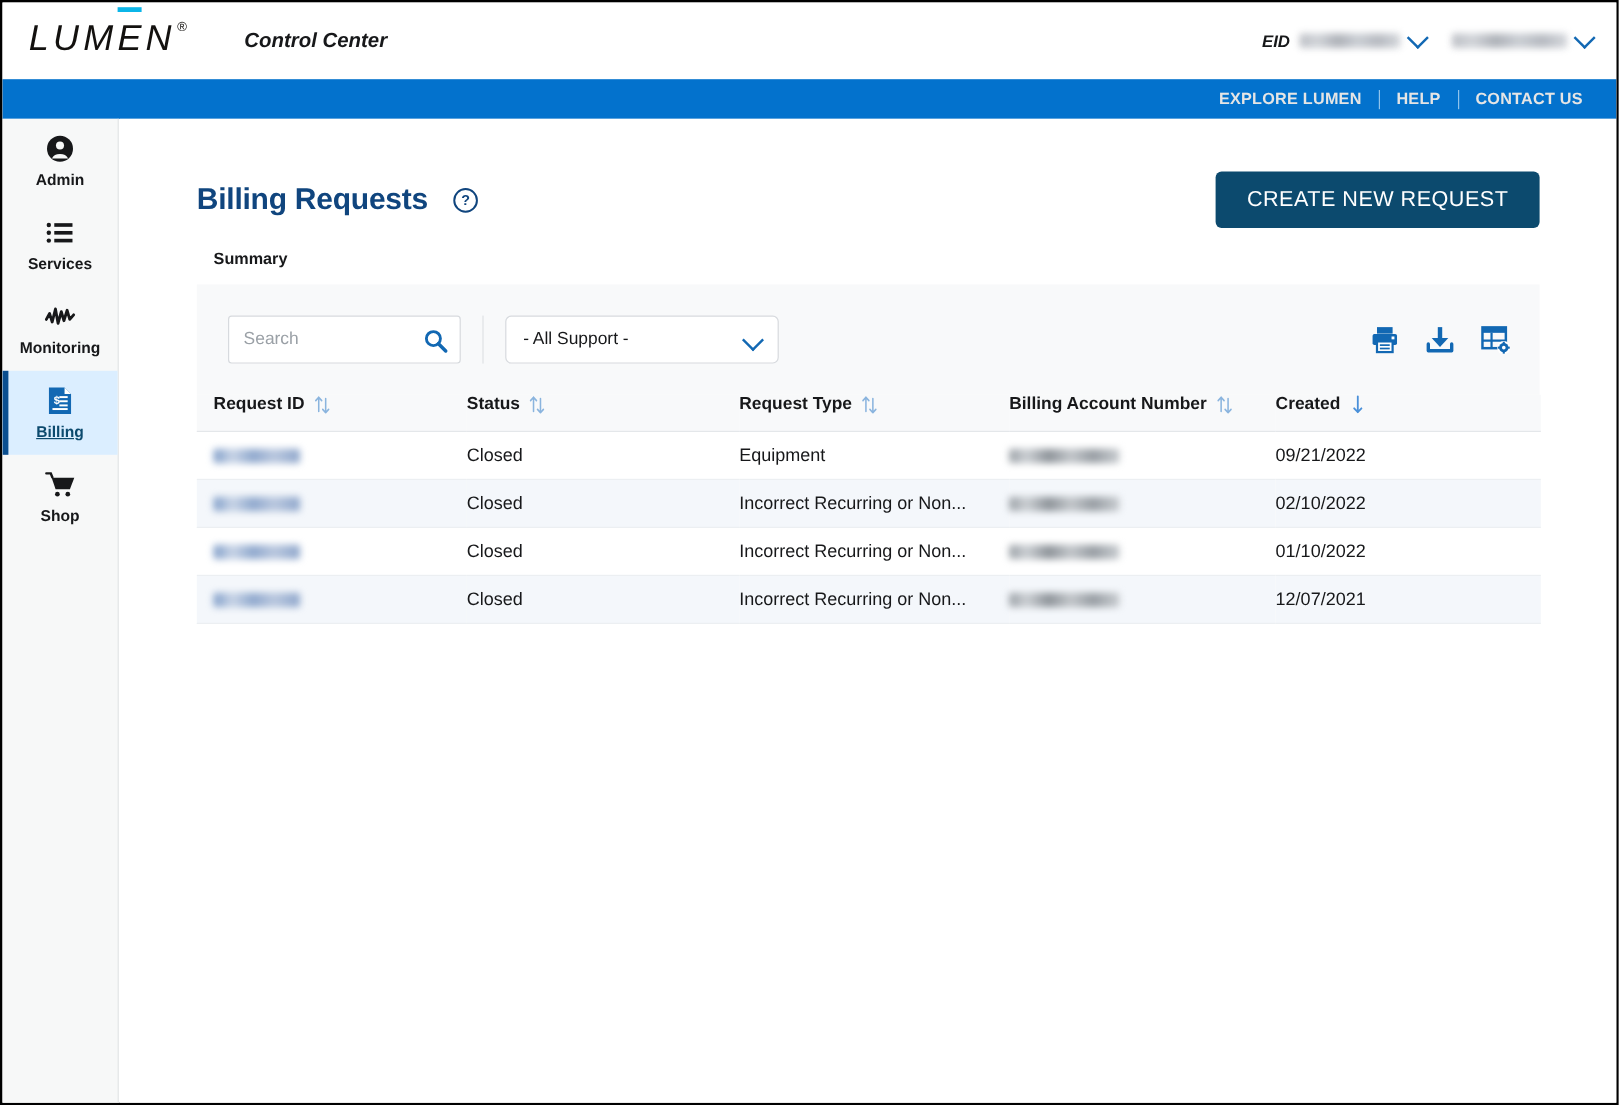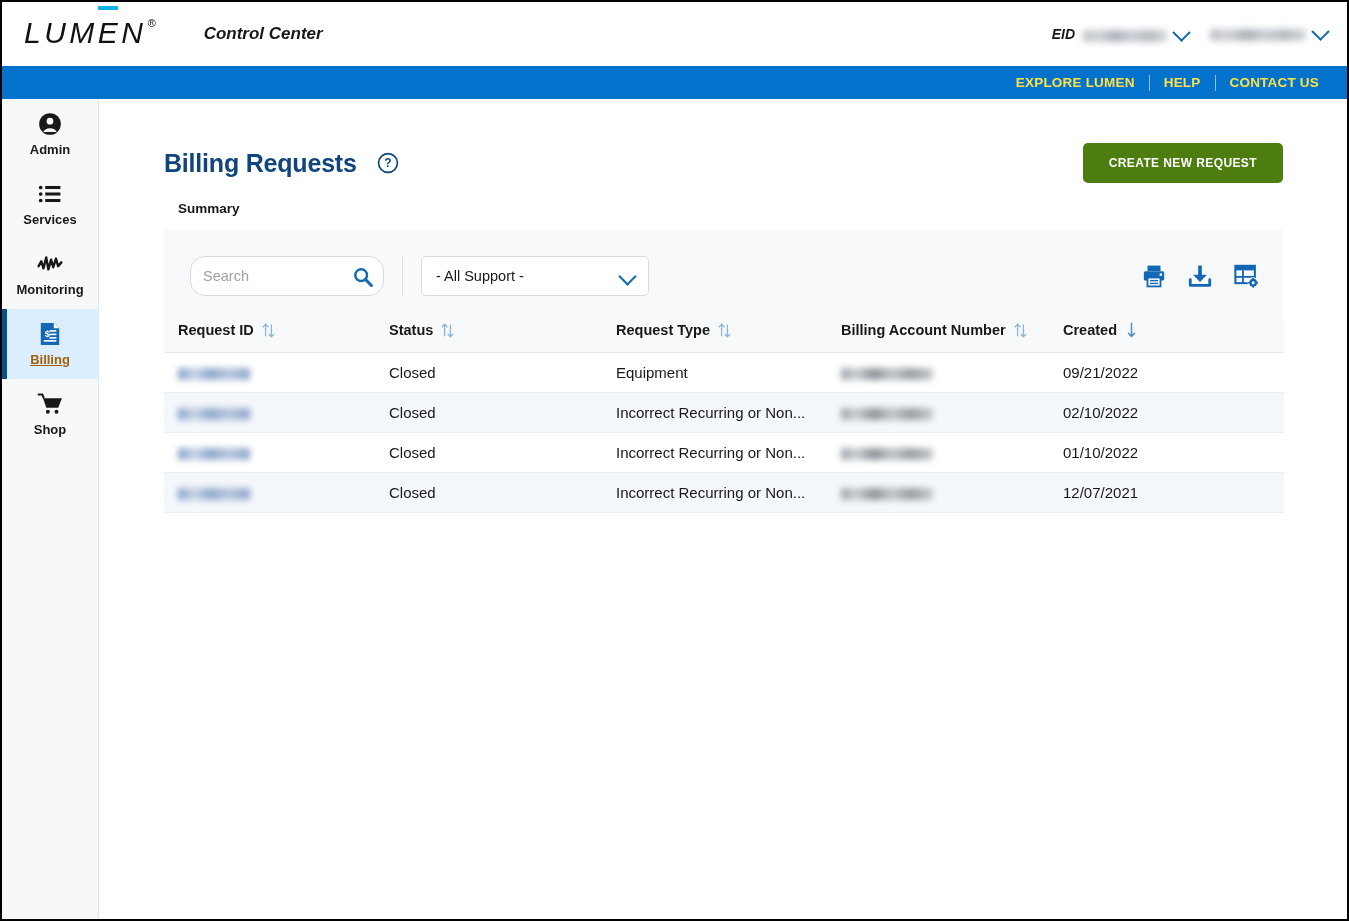--- a/index.html
+++ b/index.html
@@ -51,21 +51,21 @@
     margin-left: 48px;
     font-size: 17px;
     font-weight: bold;
     color: #17181a;
   }
   .topbar-right {
     margin-left: auto; margin-right: 20px;
     display: flex; align-items: center; gap: 22px;
     font-size: 14px; color: #17181a;
   }
-  .eid-group, .user-group { display: flex; align-items: flex-end; gap: 8px; }
+  .eid-group, .user-group { display: flex; align-items: center; gap: 8px; }
   .eid-label { font-weight: bold; color: #17181a; font-size: 14px; }
   .redacted {
     display: inline-block;
     height: 12px;
     background: linear-gradient(90deg,#b9bcc2 0%, #cfd2d7 18%, #a9adb4 38%, #c8ccd2 58%, #b2b6bd 78%, #d2d5da 100%);
     filter: blur(3px);
     opacity: .95;
     border-radius: 2px;
     color: transparent;
     overflow: hidden;
@@ -80,21 +80,21 @@
   }
 
   
   .bluebar {
     position: absolute; left: 0; top: 64px; right: 0; height: 33px;
     background: #0372cd;
     display: flex; align-items: center; justify-content: flex-end;
     padding-right: 14px;
   }
   .bluebar a {
-    color: #fde047; font-size: 13.5px; font-weight: bold;
+    color: #e5e5e5; font-size: 13.5px; font-weight: bold;
     letter-spacing: .2px; text-decoration: none; padding: 0 14px;
   }
   .bluebar .sep { width: 1px; height: 16px; background: #8fc3ec; }
 
   
   .sidebar {
     position: absolute; left: 0; top: 97px; bottom: 0; width: 97px;
     background: #f7f8f8;
     border-right: 1px solid #e3e5e6;
   }
@@ -106,43 +106,43 @@
     cursor: pointer;
   }
   .side-item .side-label {
     font-size: 13px; font-weight: bold; color: #17181a;
   }
   .side-item.active { background: #dbeeff; }
   .side-item.active::before {
     content: ""; position: absolute; left: 0; top: 0; bottom: 0; width: 5px;
     background: #0a4e8f;
   }
-  .side-item.active .side-label { color: #a16207; text-decoration: underline; }
+  .side-item.active .side-label { color: #0c4a6e; text-decoration: underline; }
   .side-icon { width: 26px; height: 26px; display: block; }
 
   
   .main {
     position: absolute; left: 98px; top: 97px; right: 0; bottom: 0;
     background: #ffffff;
     overflow: hidden;
   }
   .page-head {
     display: flex; align-items: center;
     padding: 44px 64px 0 64px;
   }
   .page-title {
     font-size: 25px; font-weight: bold; color: #10457e; letter-spacing: -.2px;
   }
   .help-icon { margin-left: 20px; width: 22px; height: 22px; cursor: pointer; }
   .create-btn {
     margin-left: auto;
-    background: #4d7c0f; color: #ffffff;
+    background: #0c4a6e; color: #ffffff;
     border: none; border-radius: 5px;
     font-family: "Liberation Sans", sans-serif;
-    font-size: 12px; font-weight: bold; letter-spacing: .4px;
+    font-size: 18px; font-weight: normal; letter-spacing: .4px;
     padding: 13px 26px;
     cursor: pointer;
   }
   .summary-label {
     padding: 18px 0 0 78px;
     font-size: 13.5px; font-weight: bold; color: #17181a;
   }
 
   
   .card {
@@ -152,21 +152,21 @@
   .card-toolbar {
     background: #f8f9fa;
     display: flex; align-items: center;
     padding: 22px 24px 22px 26px;
     height: 92px;
   }
   .search-wrap {
     position: relative;
     width: 194px; height: 40px;
     border: 1px solid #d7dade;
-    border-radius: 15px;
+    border-radius: 3px;
     background: #ffffff;
     display: flex; align-items: center;
   }
   .search-input {
     border: none; outline: none; background: transparent;
     font-family: "Liberation Sans", sans-serif;
     font-size: 14.5px; color: #17181a;
     padding: 0 36px 0 12px; width: 100%; height: 100%;
   }
   .search-input::placeholder { color: #9aa0a6; }

